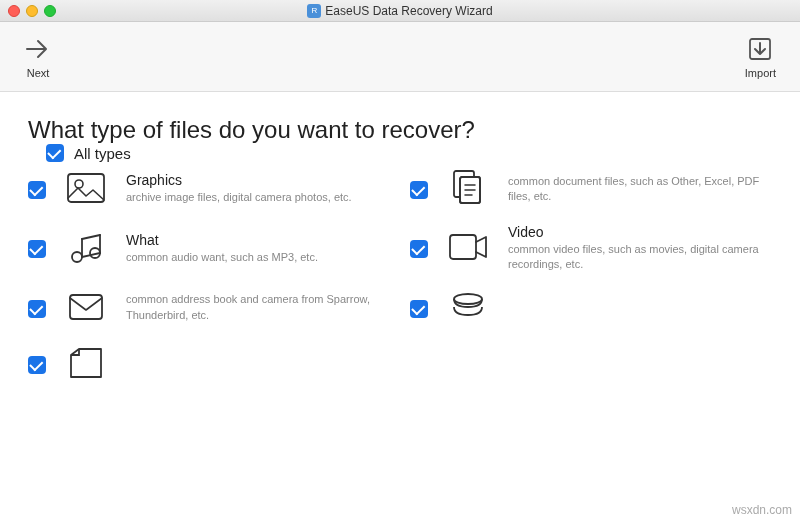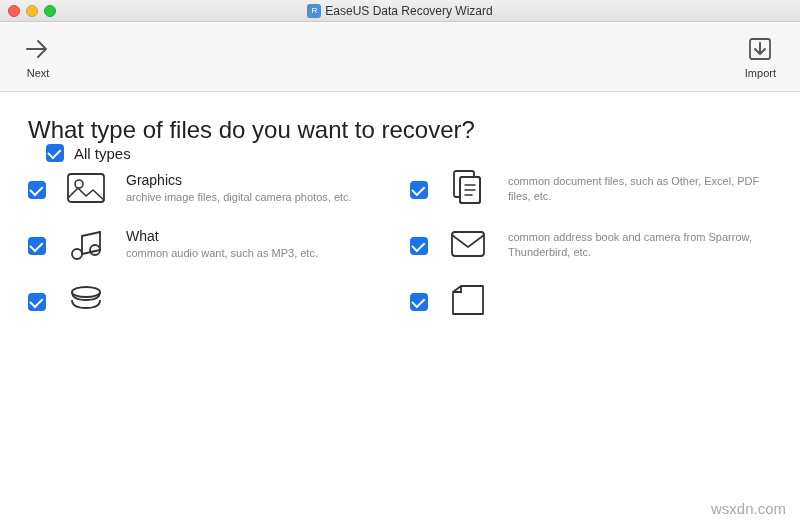--- a/index.html
+++ b/index.html
@@ -184,22 +184,22 @@
     }
 
     
     svg {
       overflow: visible;
     }
 
     .watermark {
       position: fixed;
       bottom: 6px;
-      right: 14px;
-      font-size: 15px;
+      right: 8px;
+      font-size: 12px;
       color: #aaa;
     }
   </style>
 </head>
 <body>
 
 <div class="title-bar">
   <div class="traffic-lights">
     <div class="traffic-light tl-red"></div>
     <div class="traffic-light tl-yellow"></div>
@@ -293,20 +293,35 @@
           <line x1="33" y1="24" x2="33" y2="6" stroke="#333" stroke-width="1.8" stroke-linecap="round"></line>
           <line x1="15" y1="10" x2="33" y2="6" stroke="#333" stroke-width="1.8" stroke-linecap="round"></line>
         </svg>
       </div>
       <div class="file-type-info">
         <div class="file-type-name">What</div>
         <div class="file-type-desc">common audio want, such as MP3, etc.</div>
       </div>
     </div>
 
+    <div class="file-type-item">
+      <div class="file-type-checkbox-wrap">
+        <div class="checkbox"></div>
+      </div>
+      <div class="file-type-icon-wrap">
+        <svg width="40" height="34" viewBox="0 0 40 34" fill="none">
+          <rect x="2" y="5" width="26" height="24" rx="3" stroke="#333" stroke-width="1.8" fill="none"></rect>
+          <polyline points="28,12 38,7 38,27 28,22" stroke="#333" stroke-width="1.8" stroke-linecap="round" stroke-linejoin="round" fill="none"></polyline>
+        </svg>
+      </div>
+      <div class="file-type-info">
+        <div class="file-type-name">Video</div>
+        <div class="file-type-desc">common video files, such as movies, digital camera recordings, etc.</div>
+      </div>
+    </div>
 
     <div class="file-type-item">
       <div class="file-type-checkbox-wrap">
         <div class="checkbox"></div>
       </div>
       <div class="file-type-icon-wrap">
         <svg width="38" height="36" viewBox="0 0 38 36" fill="none">
           <rect x="3" y="6" width="32" height="24" rx="3" stroke="#333" stroke-width="1.8" fill="none"></rect>
           <polyline points="3,9 19,21 35,9" stroke="#333" stroke-width="1.6" stroke-linecap="round" stroke-linejoin="round" fill="none"></polyline>
         </svg>

